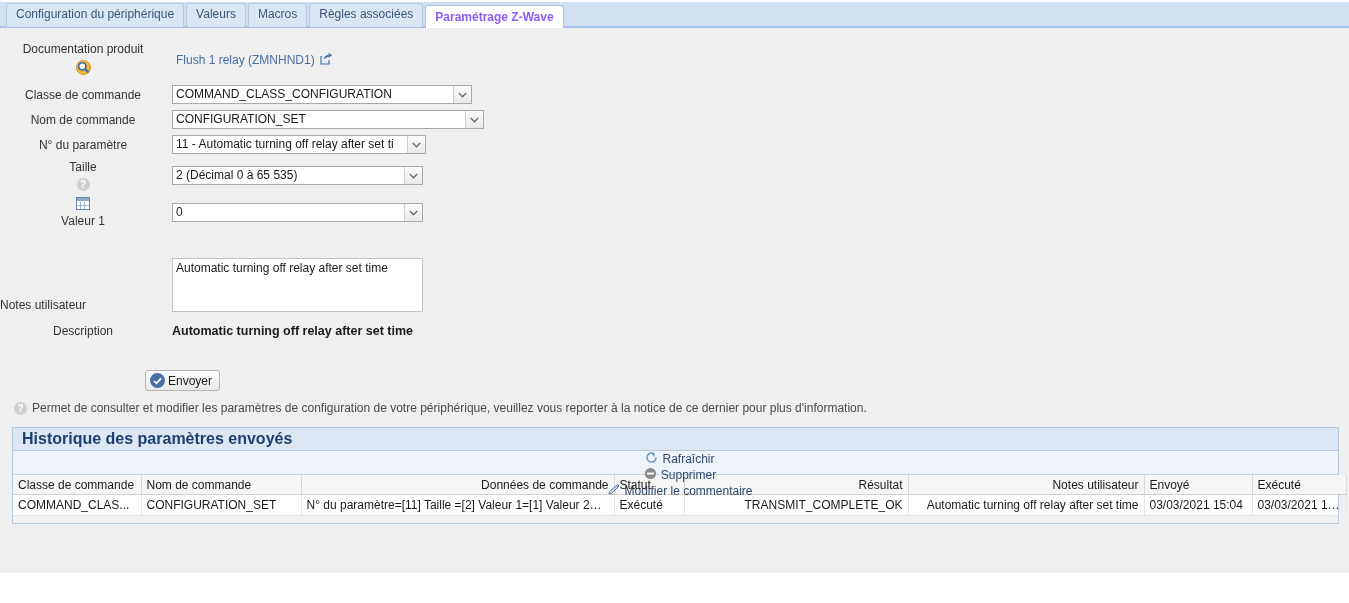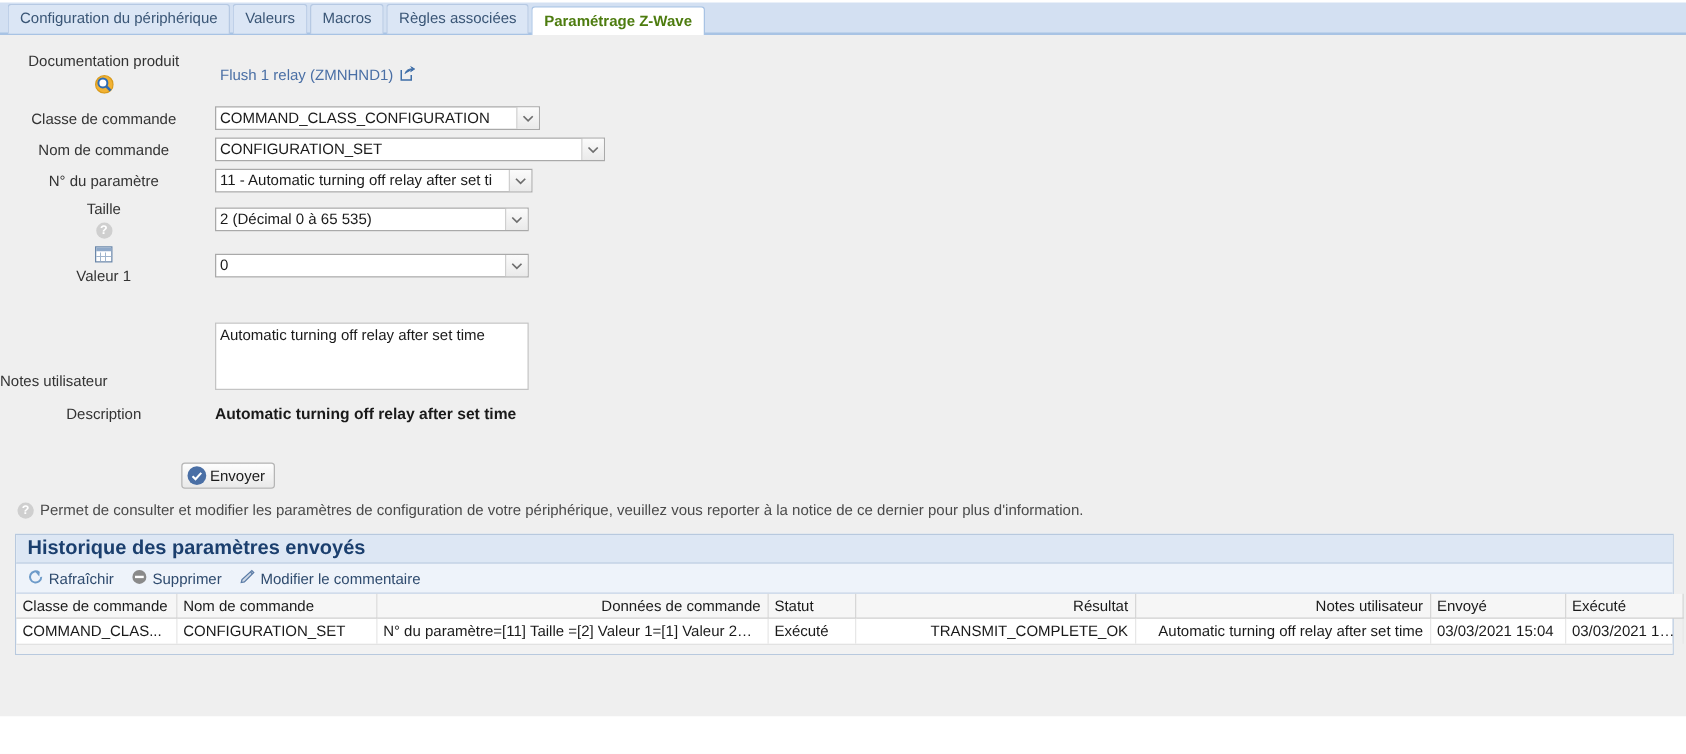--- a/index.html
+++ b/index.html
@@ -47,21 +47,21 @@
     border-top-right-radius: 3px;
     font-size: 12px;
     color: #3a5676;
     white-space: nowrap;
     box-sizing: border-box;
     position: relative;
     top: 1px;
   }
   .tab.active {
     background: #ffffff;
-    color: #4d7c0f;
+    color: #8b5cf6;
     font-weight: bold;
     border-color: #a8c3e4;
     height: 23px;
     line-height: 23px;
     top: 2px;
   }
 
   
   .page {
     background: #efefef;
@@ -111,21 +111,21 @@
   .field .arrow {
     width: 17px;
     background: linear-gradient(#fbfbfb, #eaeaea);
     border-left: 1px solid #cfcfcf;
     display: flex;
     align-items: center;
     justify-content: center;
   }
   .field .arrow svg { display: block; }
 
-  .w-sel-1 { width: 260px; }
+  .w-sel-1 { width: 300px; }
   .w-sel-2 { width: 312px; }
   .w-sel-3 { width: 254px; }
   .w-sel-4 { width: 251px; }
   .w-sel-5 { width: 251px; }
 
   
   .doc-row { display: flex; align-items: center; margin-bottom: 7px; }
   .doc-link {
     color: #4a6fa5;
     font-size: 12px;
@@ -249,21 +249,21 @@
     font-size: 16px;
     color: #1b3f6e;
   }
   .panel-tools {
     background: #eef3fa;
     border-bottom: 1px solid #c6d4e6;
     height: 23px;
     display: flex;
     align-items: center;
     padding-left: 9px;
-    gap: 14px;
+    flex-direction: column;
   }
   .tool {
     display: inline-flex;
     align-items: center;
     gap: 4px;
     font-size: 12px;
     color: #2f4b6e;
     cursor: pointer;
     white-space: nowrap;
   }

